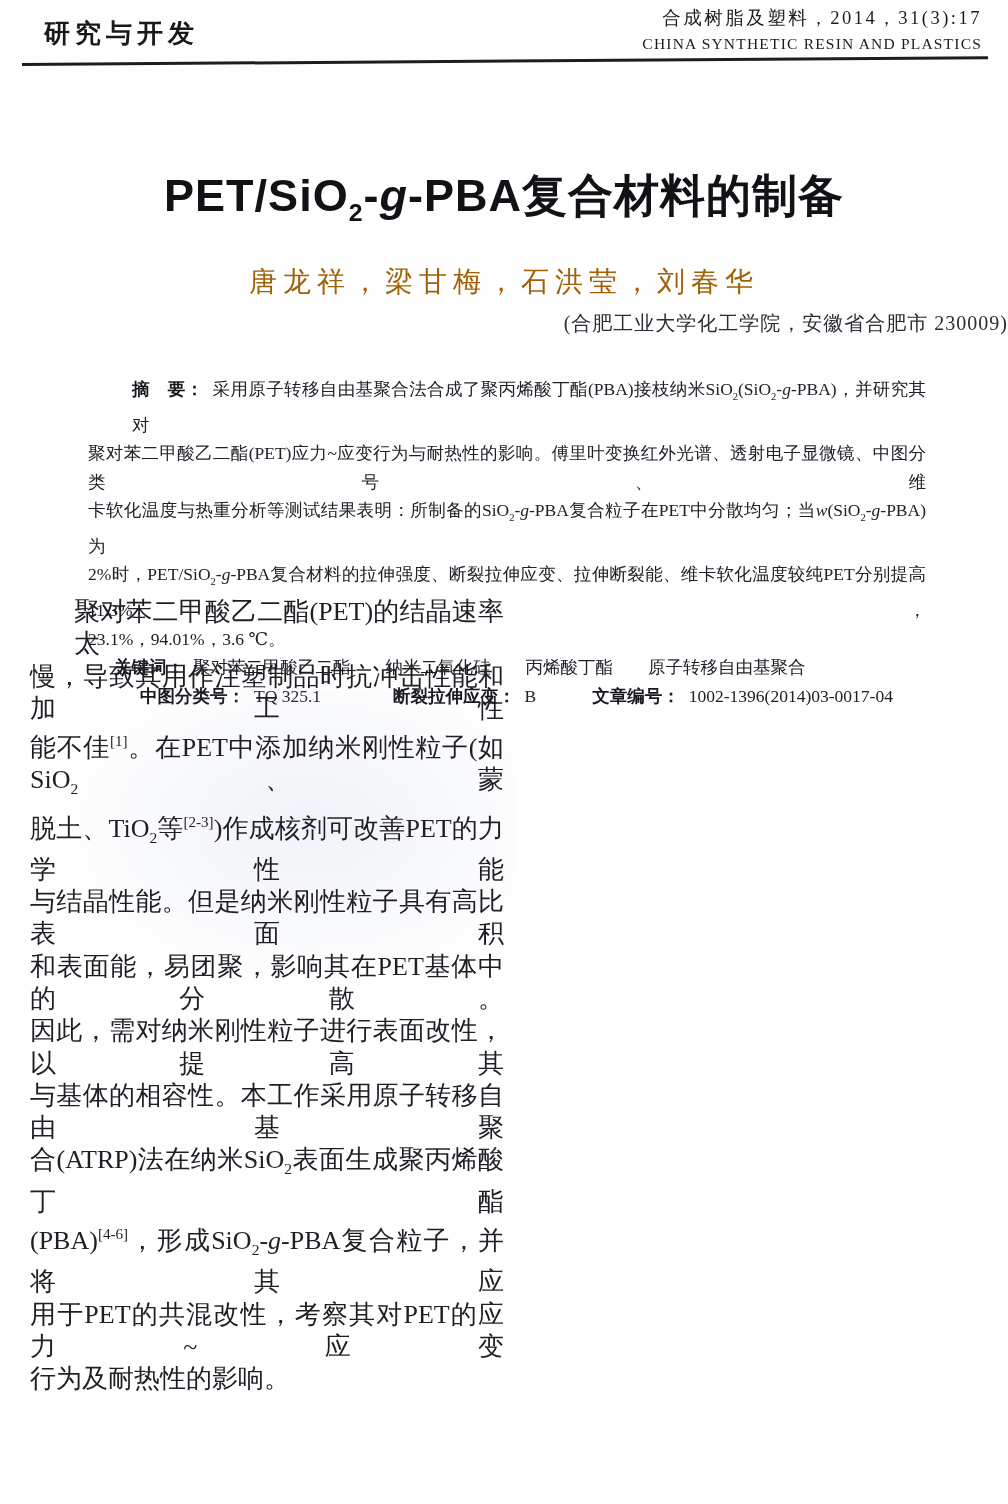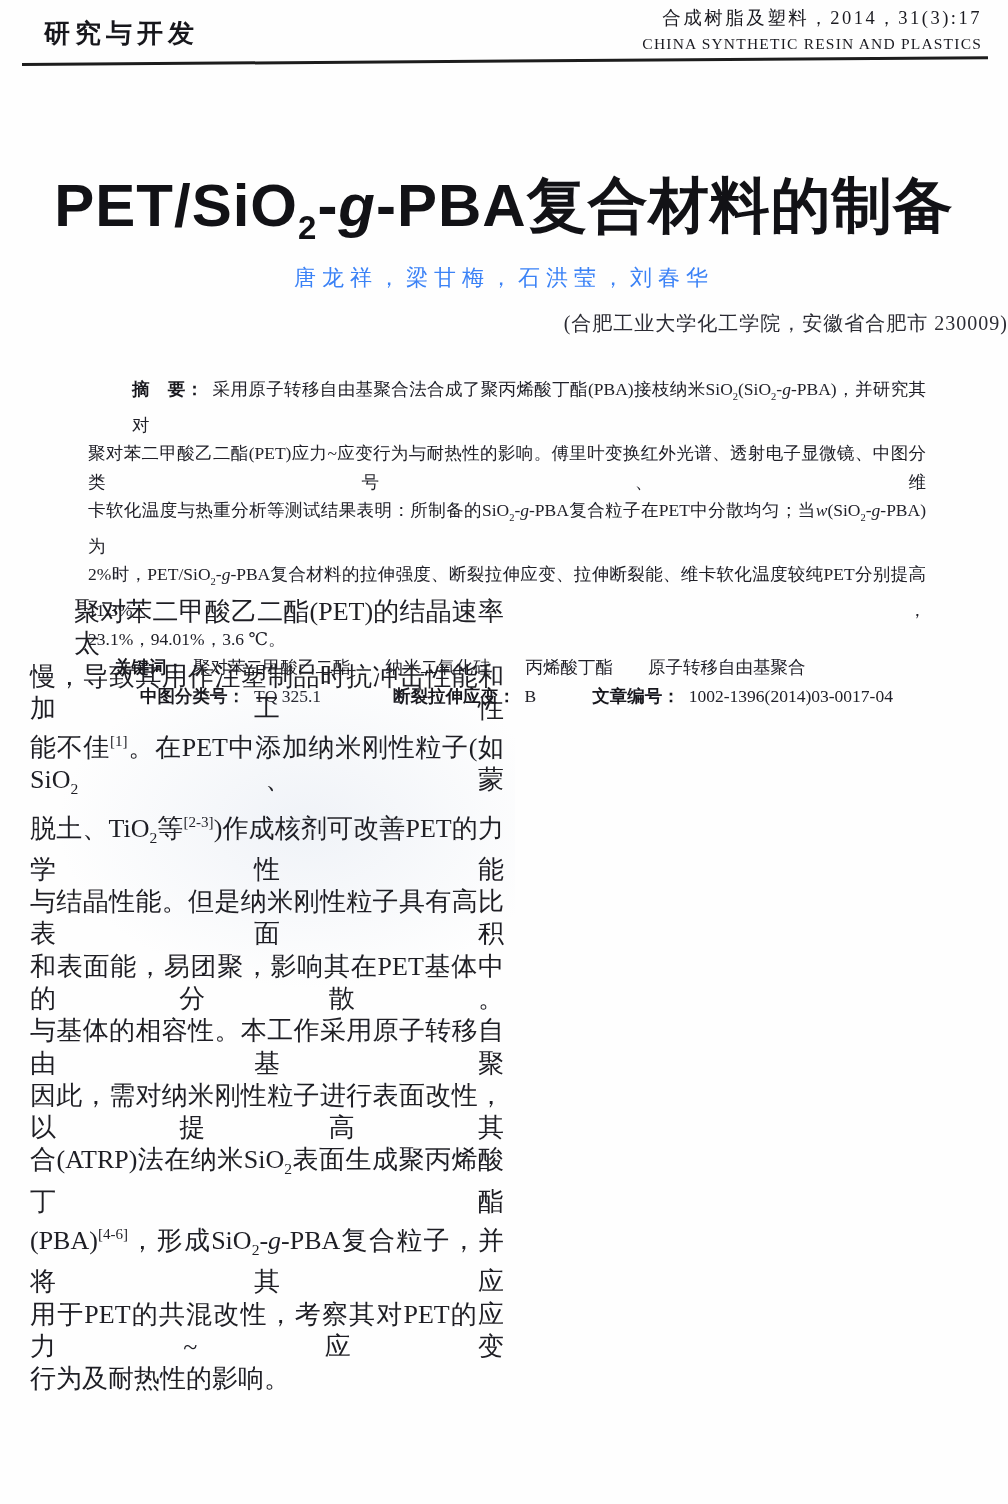--- a/index.html
+++ b/index.html
@@ -19,27 +19,27 @@
   .journal-cn { font-size:18.5px; letter-spacing:2.5px; }
   .journal-en { font-size:15.5px; letter-spacing:1.2px; margin-top:5px; }
   .header-rule {
     position:absolute; left:22px; top:63px; width:966px; height:3px;
     background:#1d1d1d; transform:rotate(-0.4deg); transform-origin:left center;
   }
   
   .title {
     position:absolute; left:0; top:166px; width:100%; text-align:center;
     font-family:"Liberation Sans","DejaVu Sans",sans-serif;
-    font-weight:bold; font-size:60px; letter-spacing:1px; color:#121216;
+    font-weight:bold; font-size:45px; letter-spacing:1px; color:#121216;
   }
   .title sub { font-size:0.55em; }
   .title i { font-style:italic; }
   .authors {
     position:absolute; left:0; top:263px; width:100%; text-align:center;
-    font-size:22px; letter-spacing:6px; color:#3b82f6;
+    font-size:28px; letter-spacing:6px; color:#a16207;
   }
   .affiliation {
     position:absolute; left:0; top:310px; width:100%; text-align:right;
     font-size:20px; letter-spacing:1px; color:#2b2b33;
   }
   
   .abstract-block {
     position:absolute; left:88px; top:359px; width:838px;
     font-size:17.5px; line-height:28.4px; color:#202028;
   }
@@ -109,21 +109,21 @@
 
   <div class="scan-tint"></div>
 
   <div class="body-col">
     <div class="jline body-first">聚对苯二甲酸乙二酯(PET)的结晶速率太</div>
     <div class="jline">慢，导致其用作注塑制品时抗冲击性能和加工性</div>
     <div class="jline">能不佳<sup>[1]</sup>。在PET中添加纳米刚性粒子(如SiO<sub>2</sub>、蒙</div>
     <div class="jline">脱土、TiO<sub>2</sub>等<sup>[2-3]</sup>)作成核剂可改善PET的力学性能</div>
     <div class="jline">与结晶性能。但是纳米刚性粒子具有高比表面积</div>
     <div class="jline">和表面能，易团聚，影响其在PET基体中的分散。</div>
+    <div class="jline">因此，需对纳米刚性粒子进行表面改性，以提高其</div>
     <div class="jline">与基体的相容性。本工作采用原子转移自由基聚</div>
-    <div class="jline">因此，需对纳米刚性粒子进行表面改性，以提高其</div>
     <div class="jline">合(ATRP)法在纳米SiO<sub>2</sub>表面生成聚丙烯酸丁酯</div>
     <div class="jline">(PBA)<sup>[4-6]</sup>，形成SiO<sub>2</sub>-<i>g</i>-PBA复合粒子，并将其应</div>
     <div class="jline">用于PET的共混改性，考察其对PET的应力~应变</div>
     <div class="jline nolast">行为及耐热性的影响。</div>
   </div>
 
 </div>
 
 </body></html>

